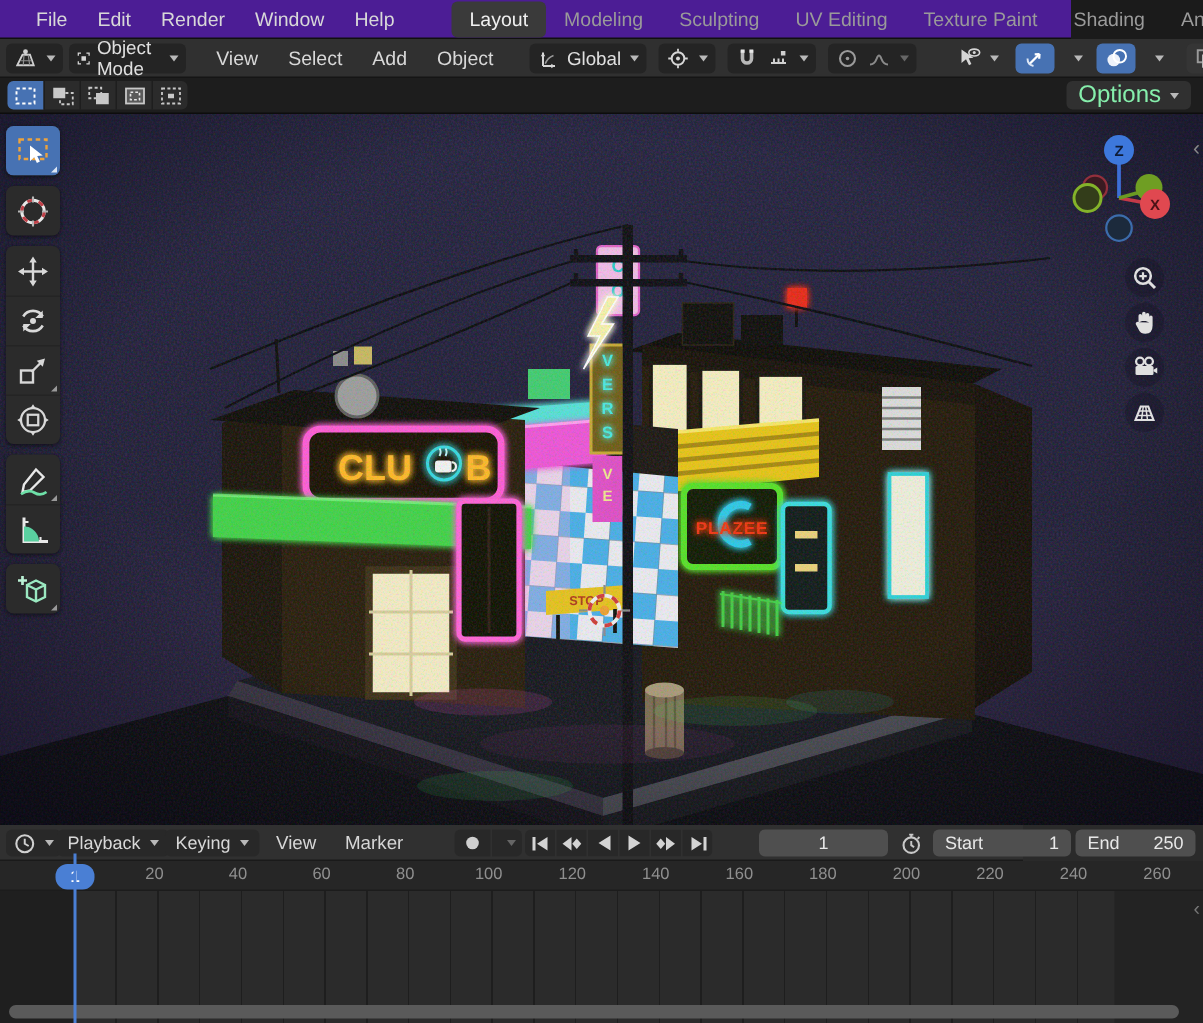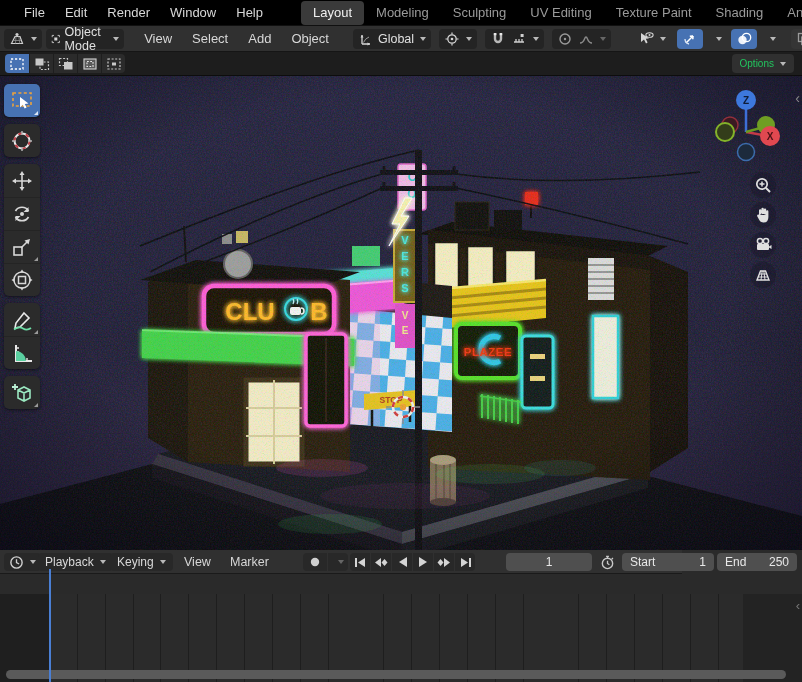--- a/index.html
+++ b/index.html
@@ -1,21 +1,21 @@
 <!DOCTYPE html>
 <html><head>
 <meta charset="utf-8">
 <style>
   * { margin:0; padding:0; box-sizing:border-box; }
   html,body { width:802px; height:682px; overflow:hidden; background:#101010;
     font-family:"Liberation Sans","DejaVu Sans",sans-serif; -webkit-font-smoothing:antialiased; }
   #app { position:relative; width:802px; height:682px; background:#1b1b1b; }
 
   
-  #topbar { position:absolute; left:0; top:0; width:802px; height:26px; background:#000000;
+  #topbar { position:absolute; left:0; top:0; width:714px; height:26px; background:#4c1d95;
     display:flex; align-items:center; border-bottom:1px solid #101010;text-align:center; }
   .logo { width:22px; height:18px; margin:0 6px 0 8px; }
   .menu { color:#d8d8d8; font-size:13px; padding:0 10px; height:100%; display:flex; align-items:center; cursor:default; }
   #tabs { display:flex; align-items:flex-end; height:100%; margin-left:28px; }
   .tab { color:#9a9a9a; font-size:13px; padding:4px 12px 5px; border-radius:4px 4px 0 0; white-space:nowrap; }
   .tab.active { background:#3a3a3a; color:#f0f0f0; border-radius:4px; }
 
   
   #vph { position:absolute; left:0; top:26px; width:802px; height:26px; background:#303030;
     display:flex; align-items:center; border-bottom:1px solid #151515; }
@@ -28,21 +28,21 @@
   .ico16 { width:16px; height:16px; display:block; }
   .tglblue { background:#4772b3 !important; }
 
   
   #tset { position:absolute; left:0; top:52px; width:802px; height:24px; background:#1d1d1d; border-bottom:1px solid #0d0d0d; }
   #selmodes { position:absolute; left:5px; top:2px; display:flex; background:#2b2b2b; border-radius:4px; }
   .smode { width:24px; height:19px; display:flex; align-items:center; justify-content:center; }
   .smode + .smode { border-left:1px solid #1e1e1e; }
   .smode.active { background:#4772b3; border-radius:4px 0 0 4px; }
   #optbtn { position:absolute; right:8px; top:2px; height:19px; background:#303030; border-radius:4px;
-    color:#22c55e; font-size:10px; display:flex; align-items:center; padding:0 8px;justify-content:center; }
+    color:#86efac; font-size:16px; display:flex; align-items:center; padding:0 8px;justify-content:center; }
 
   
   #vp3d { position:absolute; left:0; top:76px; width:802px; height:474px; background:#1e1b36; overflow:hidden; }
   #scene { position:absolute; left:0; top:0; }
   #ovl { position:absolute; left:58px; top:9px; color:#fff; font-size:12px; line-height:18px;
     text-shadow:0 1px 2px rgba(0,0,0,.9); }
   
   #tools { position:absolute; left:4px; top:8px; width:36px; }
   .tgroup { background:#2b2b2b; border-radius:5px; margin-bottom:7px; overflow:hidden; box-shadow:0 1px 3px rgba(0,0,0,.5); }
   .tool { width:36px; height:33px; display:flex; align-items:center; justify-content:center; position:relative; }
@@ -626,20 +626,38 @@
       <div class="field" style="left:622px; width:92px; padding:0 8px; justify-content:space-between">
         <span>Start</span>
         <span>1</span>
       </div>
       <div class="field" style="left:717px; width:80px; padding:0 8px; justify-content:space-between">
         <span>End</span>
         <span>250</span>
       </div>
     </div>
 
+    <div id="ruler">
+      <span class="rlab" style="left:103px">20</span>
+      <span class="rlab" style="left:158.7px">40</span>
+      <span class="rlab" style="left:214.4px">60</span>
+      <span class="rlab" style="left:270.1px">80</span>
+      <span class="rlab" style="left:325.8px">100</span>
+      <span class="rlab" style="left:381.5px">120</span>
+      <span class="rlab" style="left:437.2px">140</span>
+      <span class="rlab" style="left:492.9px">160</span>
+      <span class="rlab" style="left:548.6px">180</span>
+      <span class="rlab" style="left:604.3px">200</span>
+      <span class="rlab" style="left:660px">220</span>
+      <span class="rlab" style="left:715.7px">240</span>
+      <span class="rlab" style="left:771.4px">260</span>
+      <div id="playhead-badge">
+        <span>1</span>
+      </div>
+    </div>
 
     <div id="tracks">
       <div id="tr-before"></div>
       <div id="tr-grid"></div>
       <div id="tr-after"></div>
       <div id="hscroll"></div>
     </div>
     <div id="playhead-line"></div>
     <div id="collapse-tl">‹</div>
   </div>

